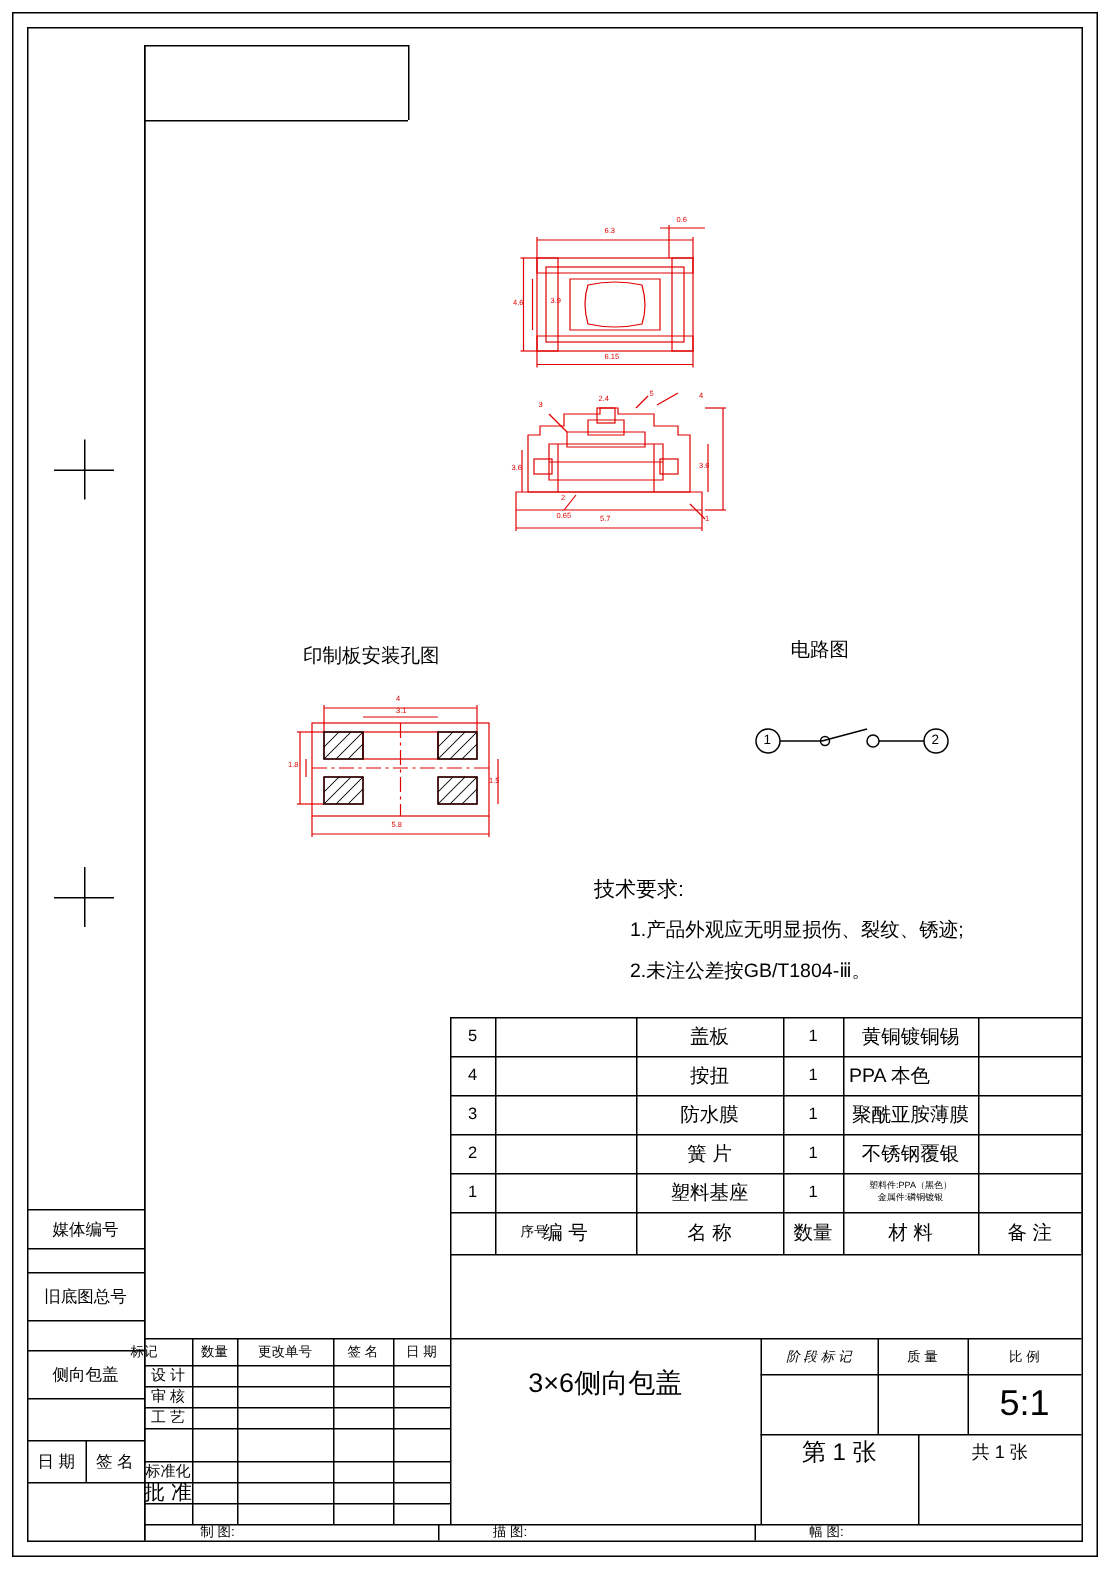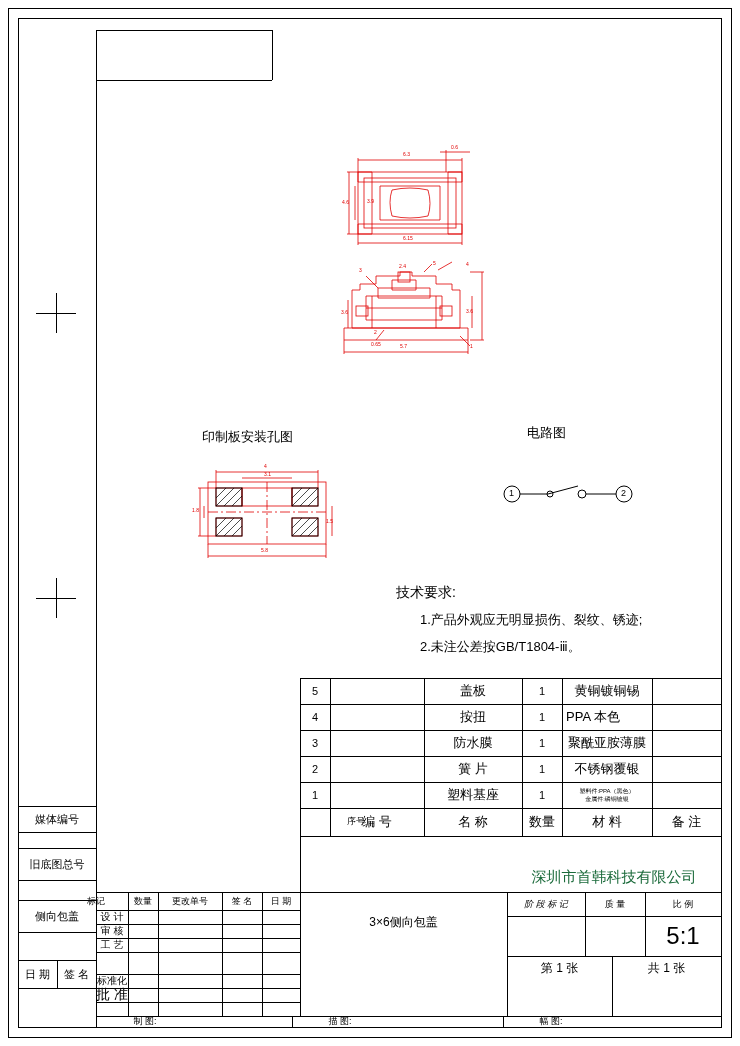--- a/index.html
+++ b/index.html
@@ -5,21 +5,21 @@
   html,body{margin:0;padding:0;background:#ffffff;}
   body{width:740px;height:1046px;font-family:"Liberation Sans","DejaVu Sans",sans-serif;color:#000;}
   #sheet{position:relative;width:740px;height:1046px;overflow:hidden;}
   .ln{position:absolute;background:#000;}
   .h{height:1px;}
   .v{width:1px;}
   .txt{position:absolute;white-space:nowrap;font-size:11px;line-height:1;}
   .red-txt{position:absolute;white-space:nowrap;color:#e00000;font-size:5px;line-height:1;}
   .cellbox{position:absolute;display:flex;align-items:center;justify-content:center;font-size:11px;}
   .small{font-size:9px;}
-  .big{font-size:12px;}
+  .big{font-size:18px;}
   .mid{font-size:13px;}
   svg{position:absolute;left:0;top:0;overflow:visible;}
 </style>
 </head>
 <body>
 
 <div id="sheet">
 
   <div class="ln h" style="left:8px;top:8px;width:724px;"></div>
   <div class="ln h" style="left:8px;top:1037px;width:724px;"></div>
@@ -288,34 +288,33 @@
   <div class="cellbox small" style="left:222px;top:892px;width:40px;height:18px;">签 名</div>
   <div class="cellbox small" style="left:262px;top:892px;width:38px;height:18px;">日 期</div>
 
   <div class="cellbox" style="left:96px;top:910px;width:32px;height:14px;font-size:10px;">设  计</div>
   <div class="cellbox" style="left:96px;top:924px;width:32px;height:14px;font-size:10px;">审  核</div>
   <div class="cellbox" style="left:96px;top:938px;width:32px;height:14px;font-size:10px;">工  艺</div>
   <div class="cellbox" style="left:96px;top:974px;width:32px;height:14px;font-size:10px;">标准化</div>
   <div class="cellbox" style="left:96px;top:988px;width:32px;height:14px;font-size:14px;">批  准</div>
 
   <div class="cellbox big" style="left:300px;top:892px;width:207px;height:60px;">3×6侧向包盖</div>
-  <div class="cellbox" style="left:507px;top:862px;width:214px;height:30px;font-size:15px;color:#1a6a3a;">深圳市首韩科技有限公司</div>
 
   <div class="ln h" style="left:507px;top:916px;width:214px;"></div>
   <div class="ln h" style="left:507px;top:956px;width:214px;"></div>
   <div class="ln v" style="left:585px;top:892px;height:64px;"></div>
   <div class="ln v" style="left:645px;top:892px;height:64px;"></div>
   <div class="ln v" style="left:612px;top:956px;height:60px;"></div>
 
   <div class="cellbox small" style="left:507px;top:892px;width:78px;height:24px;font-style:italic;">阶 段 标 记</div>
   <div class="cellbox small" style="left:585px;top:892px;width:60px;height:24px;">质  量</div>
   <div class="cellbox small" style="left:645px;top:892px;width:76px;height:24px;">比  例</div>
   <div class="cellbox" style="left:645px;top:916px;width:76px;height:40px;font-size:24px;">5:1</div>
 
-  <div class="cellbox" style="left:507px;top:956px;width:105px;height:24px;font-size:12px;">第 1 张</div>
+  <div class="cellbox" style="left:507px;top:956px;width:105px;height:24px;font-size:16px;">第 1 张</div>
   <div class="cellbox" style="left:612px;top:956px;width:109px;height:24px;font-size:12px;">共 1 张</div>
 
   <div class="ln v" style="left:292px;top:1016px;height:11px;"></div>
   <div class="ln v" style="left:503px;top:1016px;height:11px;"></div>
   <div class="cellbox small" style="left:110px;top:1016px;width:70px;height:11px;">制 图:</div>
   <div class="cellbox small" style="left:305px;top:1016px;width:70px;height:11px;">描  图:</div>
   <div class="cellbox small" style="left:516px;top:1016px;width:70px;height:11px;">幅 图:</div>
 
 </div>
 

